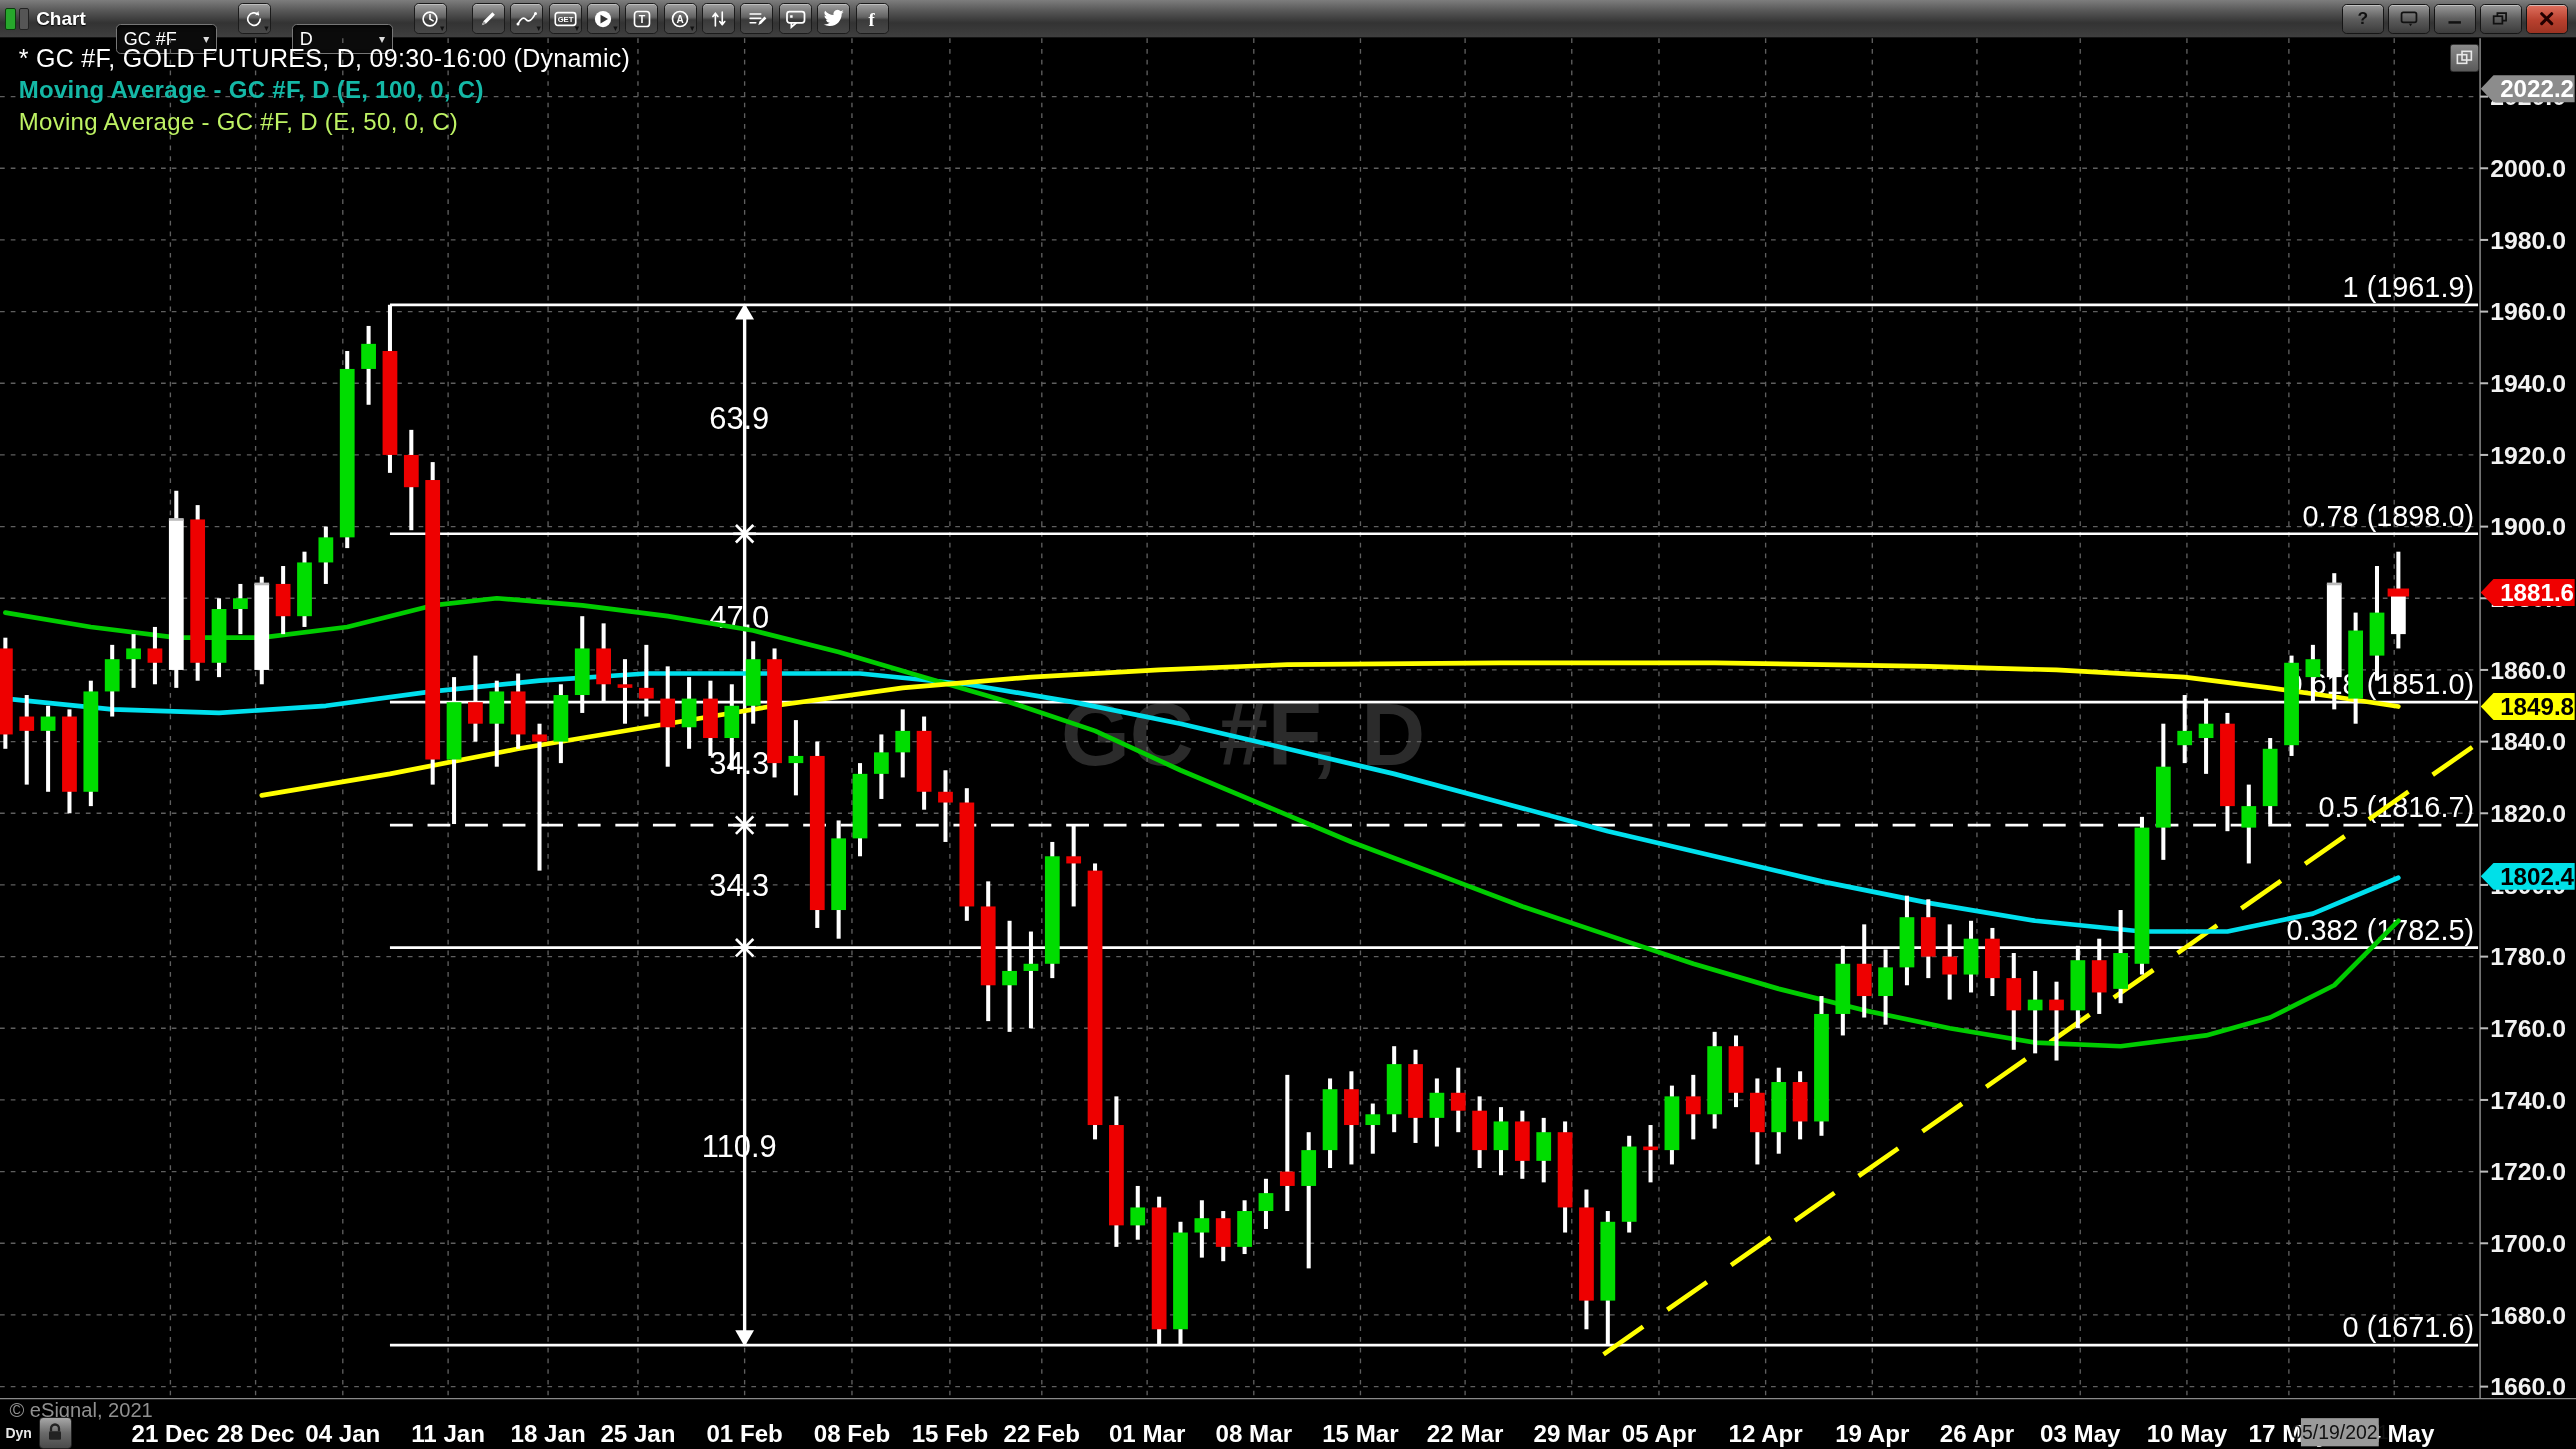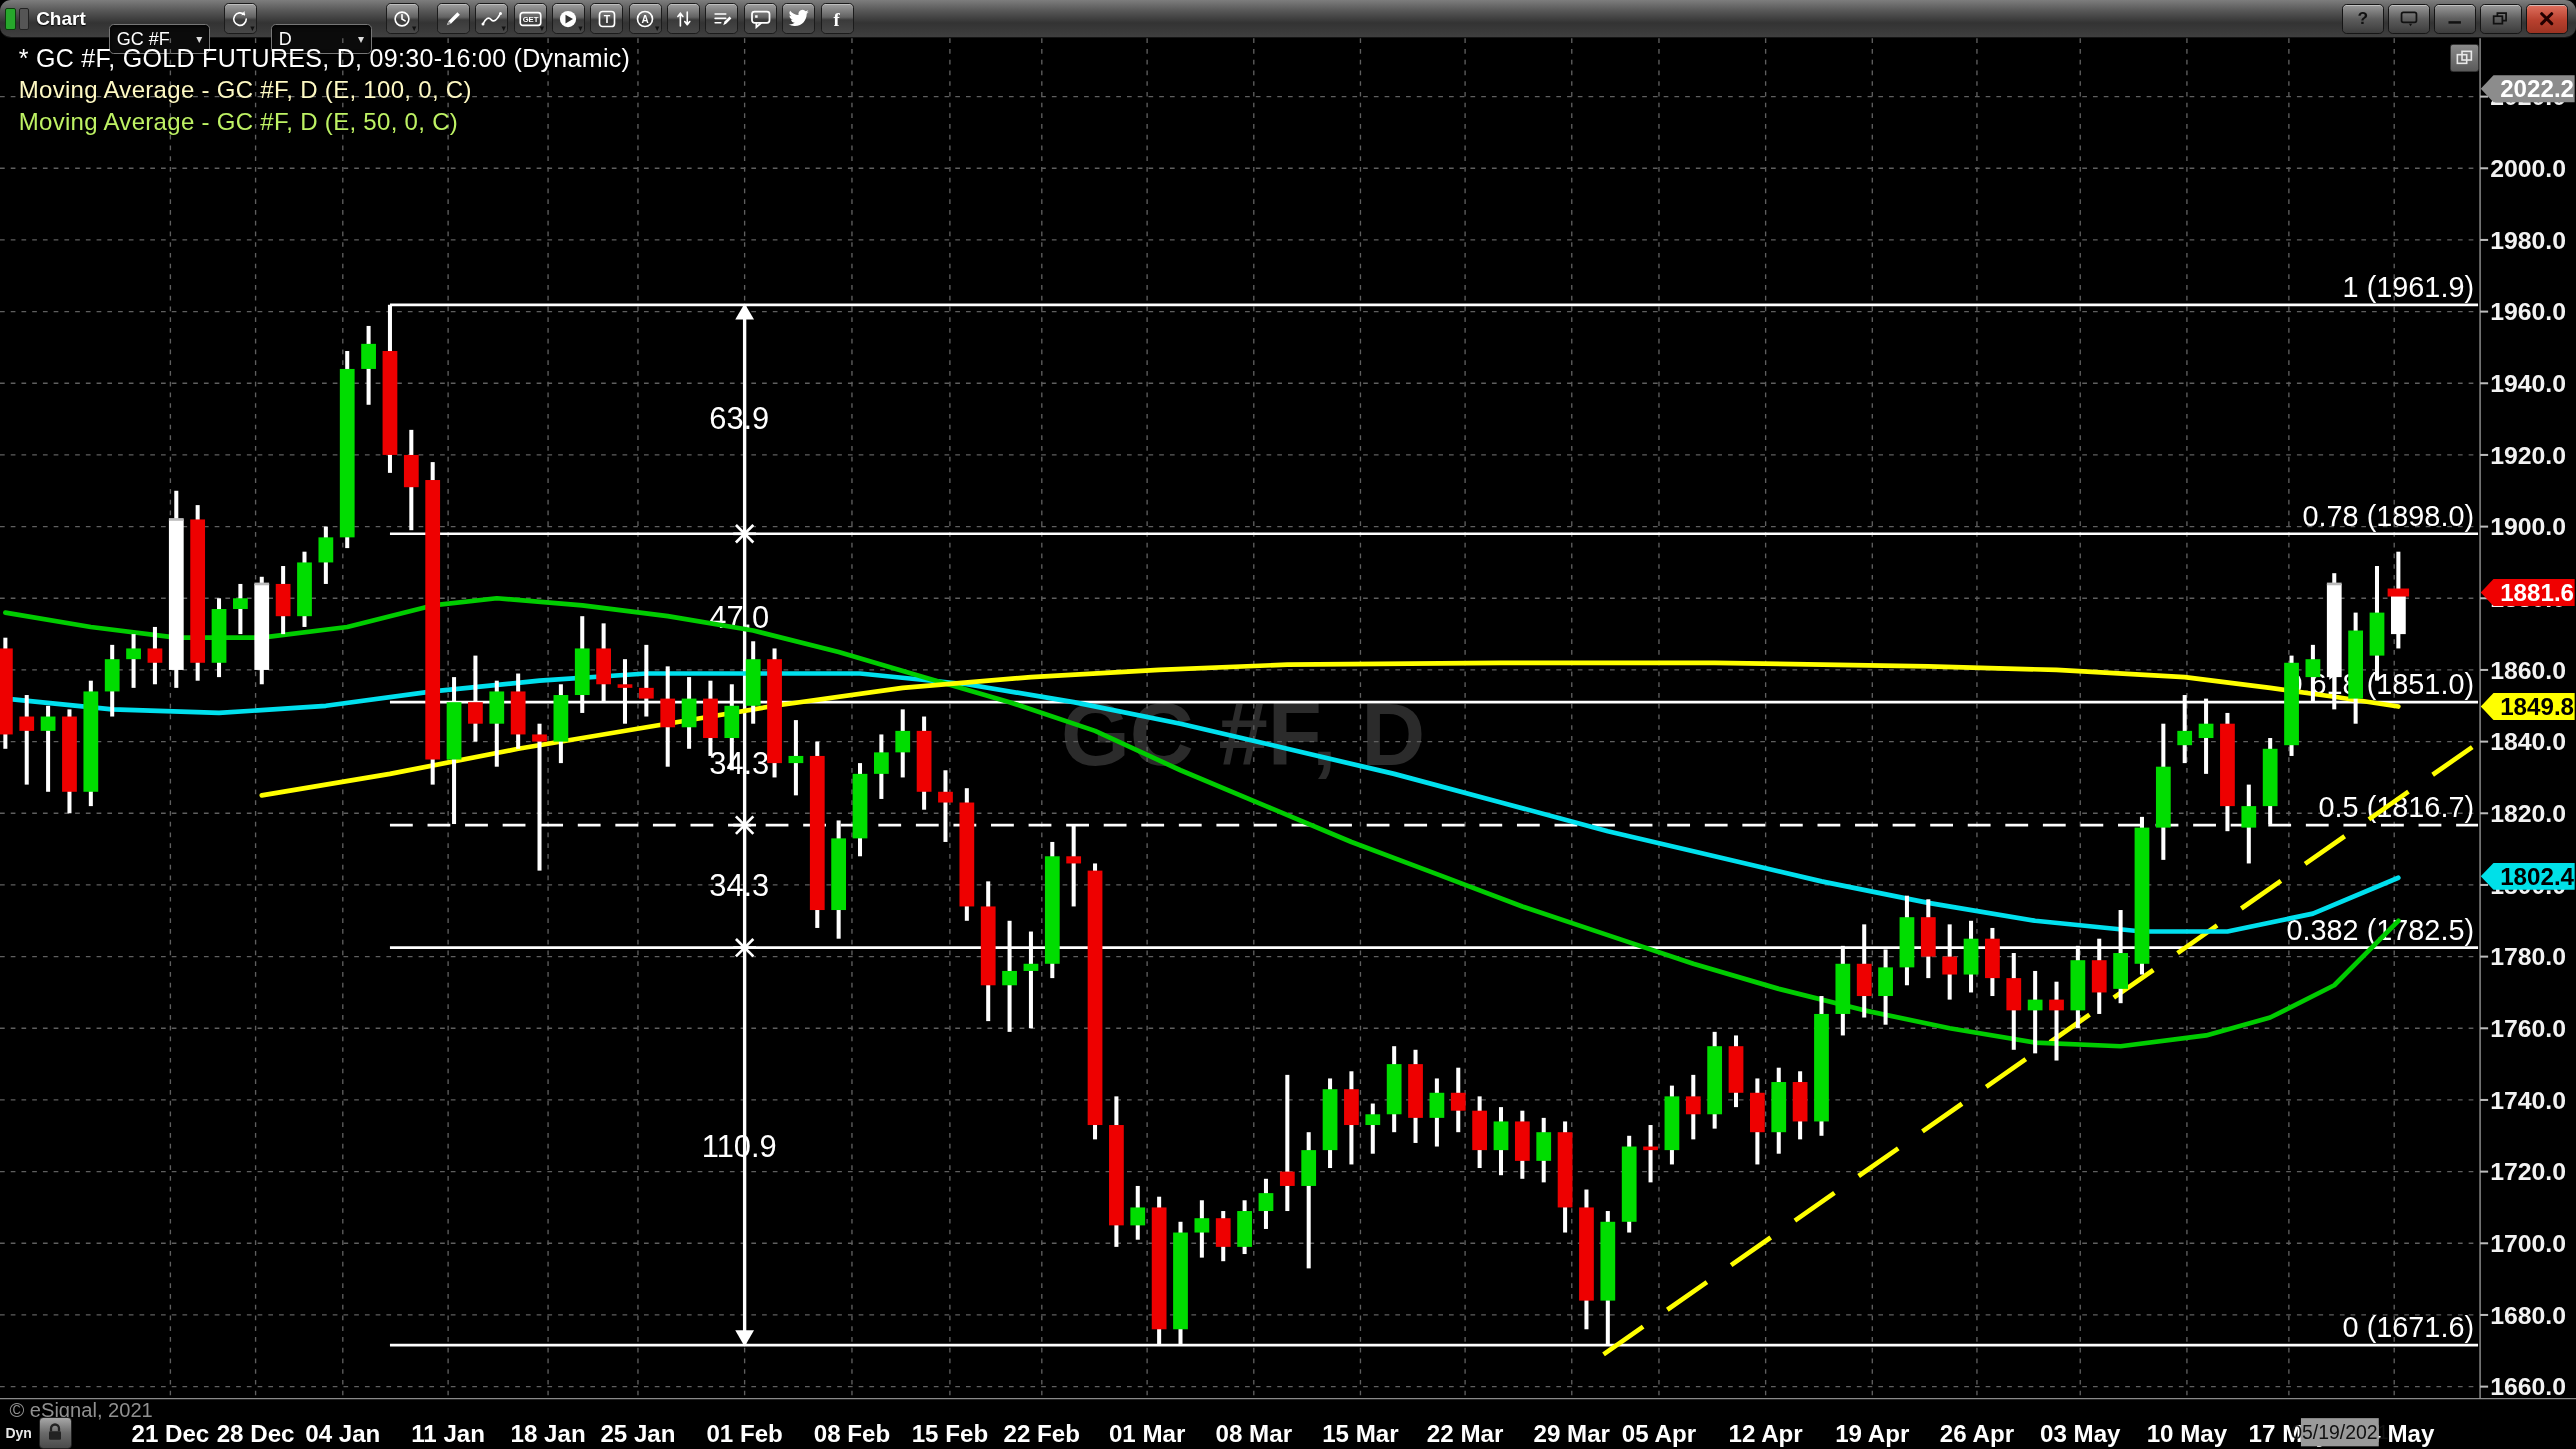--- a/index.html
+++ b/index.html
@@ -3,21 +3,21 @@
 <meta charset="utf-8">
 <style>
   html,body{margin:0;padding:0;background:#000;}
   body{width:2576px;height:1449px;position:relative;overflow:hidden;
        font-family:"Liberation Sans",sans-serif;-webkit-font-smoothing:antialiased;}
   #window{position:absolute;inset:0;background:#000;}
 
   
   #toolbar{position:absolute;left:0;top:0;width:2576px;height:38px;
     background:linear-gradient(180deg,#7d7d7d 0%,#565656 30%,#333 62%,#3f3f3f 100%);
-    border-bottom:0.7px solid #141414;display:flex;align-items:center;gap:14px;padding:0 5.4px;box-sizing:border-box;border-radius:11px;}
+    border-bottom:0.7px solid #141414;display:flex;align-items:center;gap:21px;padding:0 5.4px;box-sizing:border-box;}
   .app-badge{display:flex;align-items:center;gap:6.7px;margin-right:9.4px;}
   .bars{display:flex;gap:2.7px;}
   .bar1{width:8.7px;height:20px;background:#27a82c;border:0.7px solid #0c3c0e;border-radius:2px;}
   .bar2{width:8.7px;height:20px;background:#555;border:0.7px solid #222;border-radius:2px;}
   .app-title{color:#fff;font-size:19px;font-weight:bold;text-shadow:0 0.7px 1.3px #000;}
   .combo{display:flex;align-items:center;height:28px;background:#0b0b0b;border:0.7px solid #777;
     border-radius:4.7px;color:#fff;font-size:18px;font-weight:normal;padding:0 6.7px;box-shadow:inset 0 1.3px 4px #000;margin-top:41px;}
   .combo .val{min-width:74px;}
   .combo .caret{font-size:12px;color:#ddd;margin-left:5.4px;}
   .tbtn{width:31px;height:29.5px;border:0.7px solid #1b1b1b;border-radius:4.7px;display:flex;align-items:center;justify-content:center;
@@ -597,21 +597,21 @@
         <g>
           <rect x="3430" y="2114" width="116" height="42" fill="#9a9a9a"></rect>
           <text x="3488" y="2145" text-anchor="middle" font-size="29" fill="#111">05/19/2021</text>
         </g>
       </g>
     </svg>
 
   <div id="titleblock">
     <div id="chart-title">* GC #F, GOLD FUTURES, D, 09:30-16:00 (Dynamic)</div>
     <div id="legend">
-        <div class="legend-item" style="color: #fef9c3;">Moving Average - GC #F, D (E, 100, 0, C)</div>
+        <div class="legend-item" style="color: #14b8a6; font-weight: bold;">Moving Average - GC #F, D (E, 100, 0, C)</div>
         <div class="legend-item" style="color: #bef264;">Moving Average - GC #F, D (E, 50, 0, C)</div>
       </div>
   </div>
 
   <div id="corner-icon">
     <svg width="17.4" height="16" viewBox="0 0 26 24">
       <rect x="2" y="7" width="14" height="13" fill="none" stroke="#e8e8e8" stroke-width="2.4"></rect>
       <rect x="9" y="2" width="14" height="13" fill="none" stroke="#e8e8e8" stroke-width="2.4"></rect>
     </svg>
   </div>

